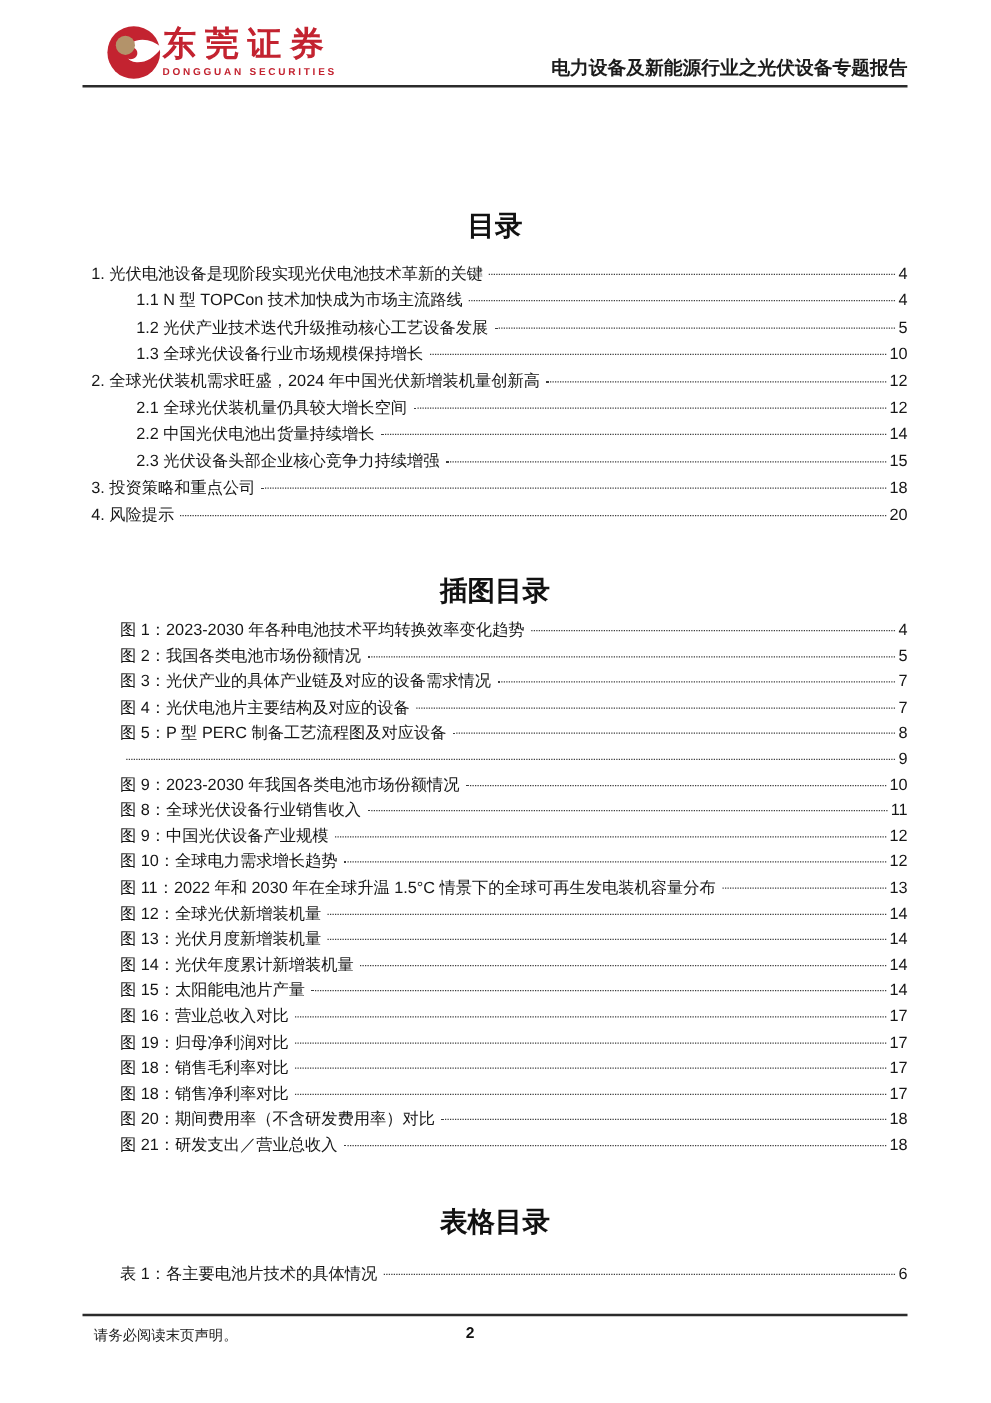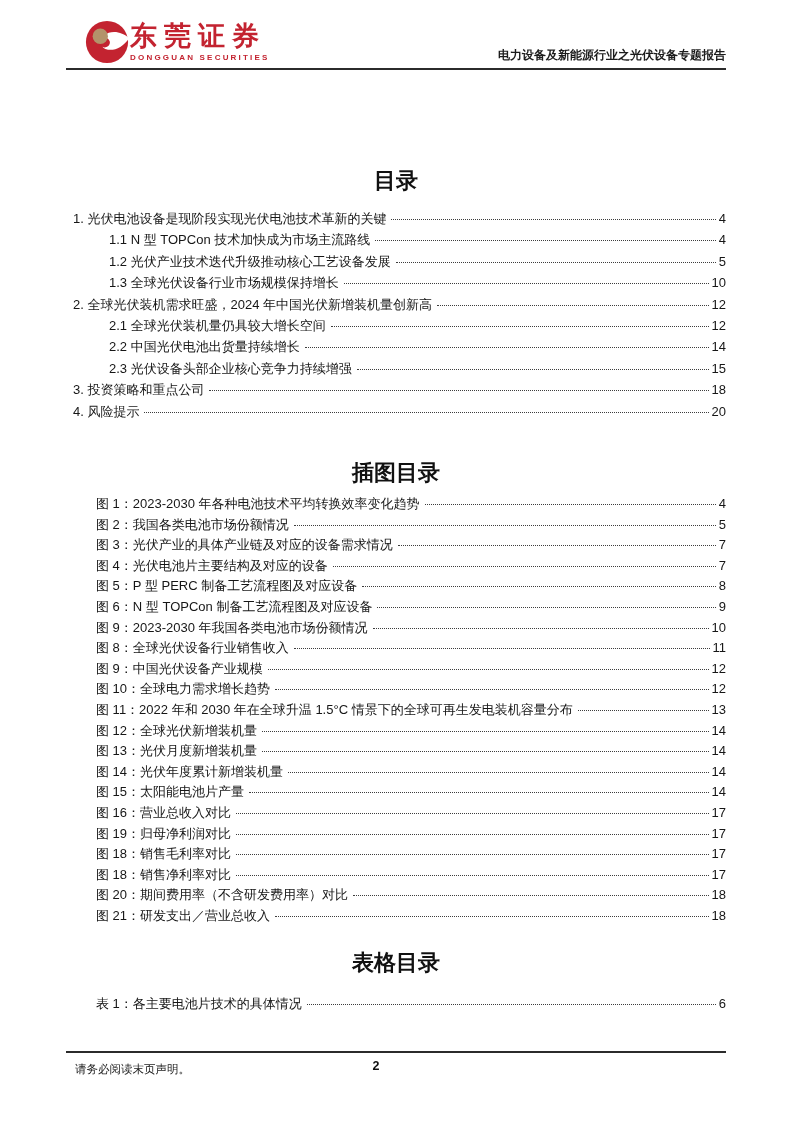--- a/index.html
+++ b/index.html
@@ -20,28 +20,28 @@
   .logo-svg { width:46px; height:46px; display:block; }
   .brand-cn {
     font-family:"DejaVu Serif","Liberation Serif",serif;
     font-weight:bold; font-size:27px; line-height:1;
     color:#c32330; letter-spacing:7px; white-space:nowrap;
   }
   .brand-en {
     font-size:8px; font-weight:bold; color:#c32330;
     letter-spacing:2.2px; margin-top:4px; white-space:nowrap;
   }
-  .report-title { font-size:12px; font-weight:bold; color:#1c1c1c; padding-bottom:4px; white-space:nowrap; }
+  .report-title { font-size:15px; font-weight:bold; color:#1c1c1c; padding-bottom:4px; white-space:nowrap; }
 
   
   .main { position:absolute; left:66px; right:67px; top:70px; }
   .section-title { text-align:center; font-size:22px; font-weight:bold; color:#111; line-height:30px; }
   .title-toc     { margin-top:96px; }
   .title-figures { margin-top:36px; }
-  .title-tables  { margin-top:21px; }
+  .title-tables  { margin-top:36px; }
 
   .toc-list  { margin-top:12px; }
   .fig-list  { margin-top:6px; }
   .tab-list  { margin-top:16px; }
 
   .row { display:flex; align-items:baseline; font-size:13px; line-height:21.4px; color:#161616; }
   .fig-list .row, .tab-list .row { line-height:20.6px; }
   .row.level-1 { padding-left:7px; }
   .row.level-2 { padding-left:43px; }
   .row.indent-fig { padding-left:30px; }
@@ -164,21 +164,20 @@
           <span class="lbl">图 4：光伏电池片主要结构及对应的设备</span>
           <span class="leader"></span>
           <span class="pg">7</span>
         </div>
         <div class="row indent-fig">
           <span class="lbl">图 5：P 型 PERC 制备工艺流程图及对应设备</span>
           <span class="leader"></span>
           <span class="pg">8</span>
         </div>
         <div class="row indent-fig">
-          <span class="lbl">图 6：N 型 TOPCon 制备工艺流程图及对应设备</span>
           <span class="leader"></span>
           <span class="pg">9</span>
         </div>
         <div class="row indent-fig">
           <span class="lbl">图 9：2023-2030 年我国各类电池市场份额情况</span>
           <span class="leader"></span>
           <span class="pg">10</span>
         </div>
         <div class="row indent-fig">
           <span class="lbl">图 8：全球光伏设备行业销售收入</span>

